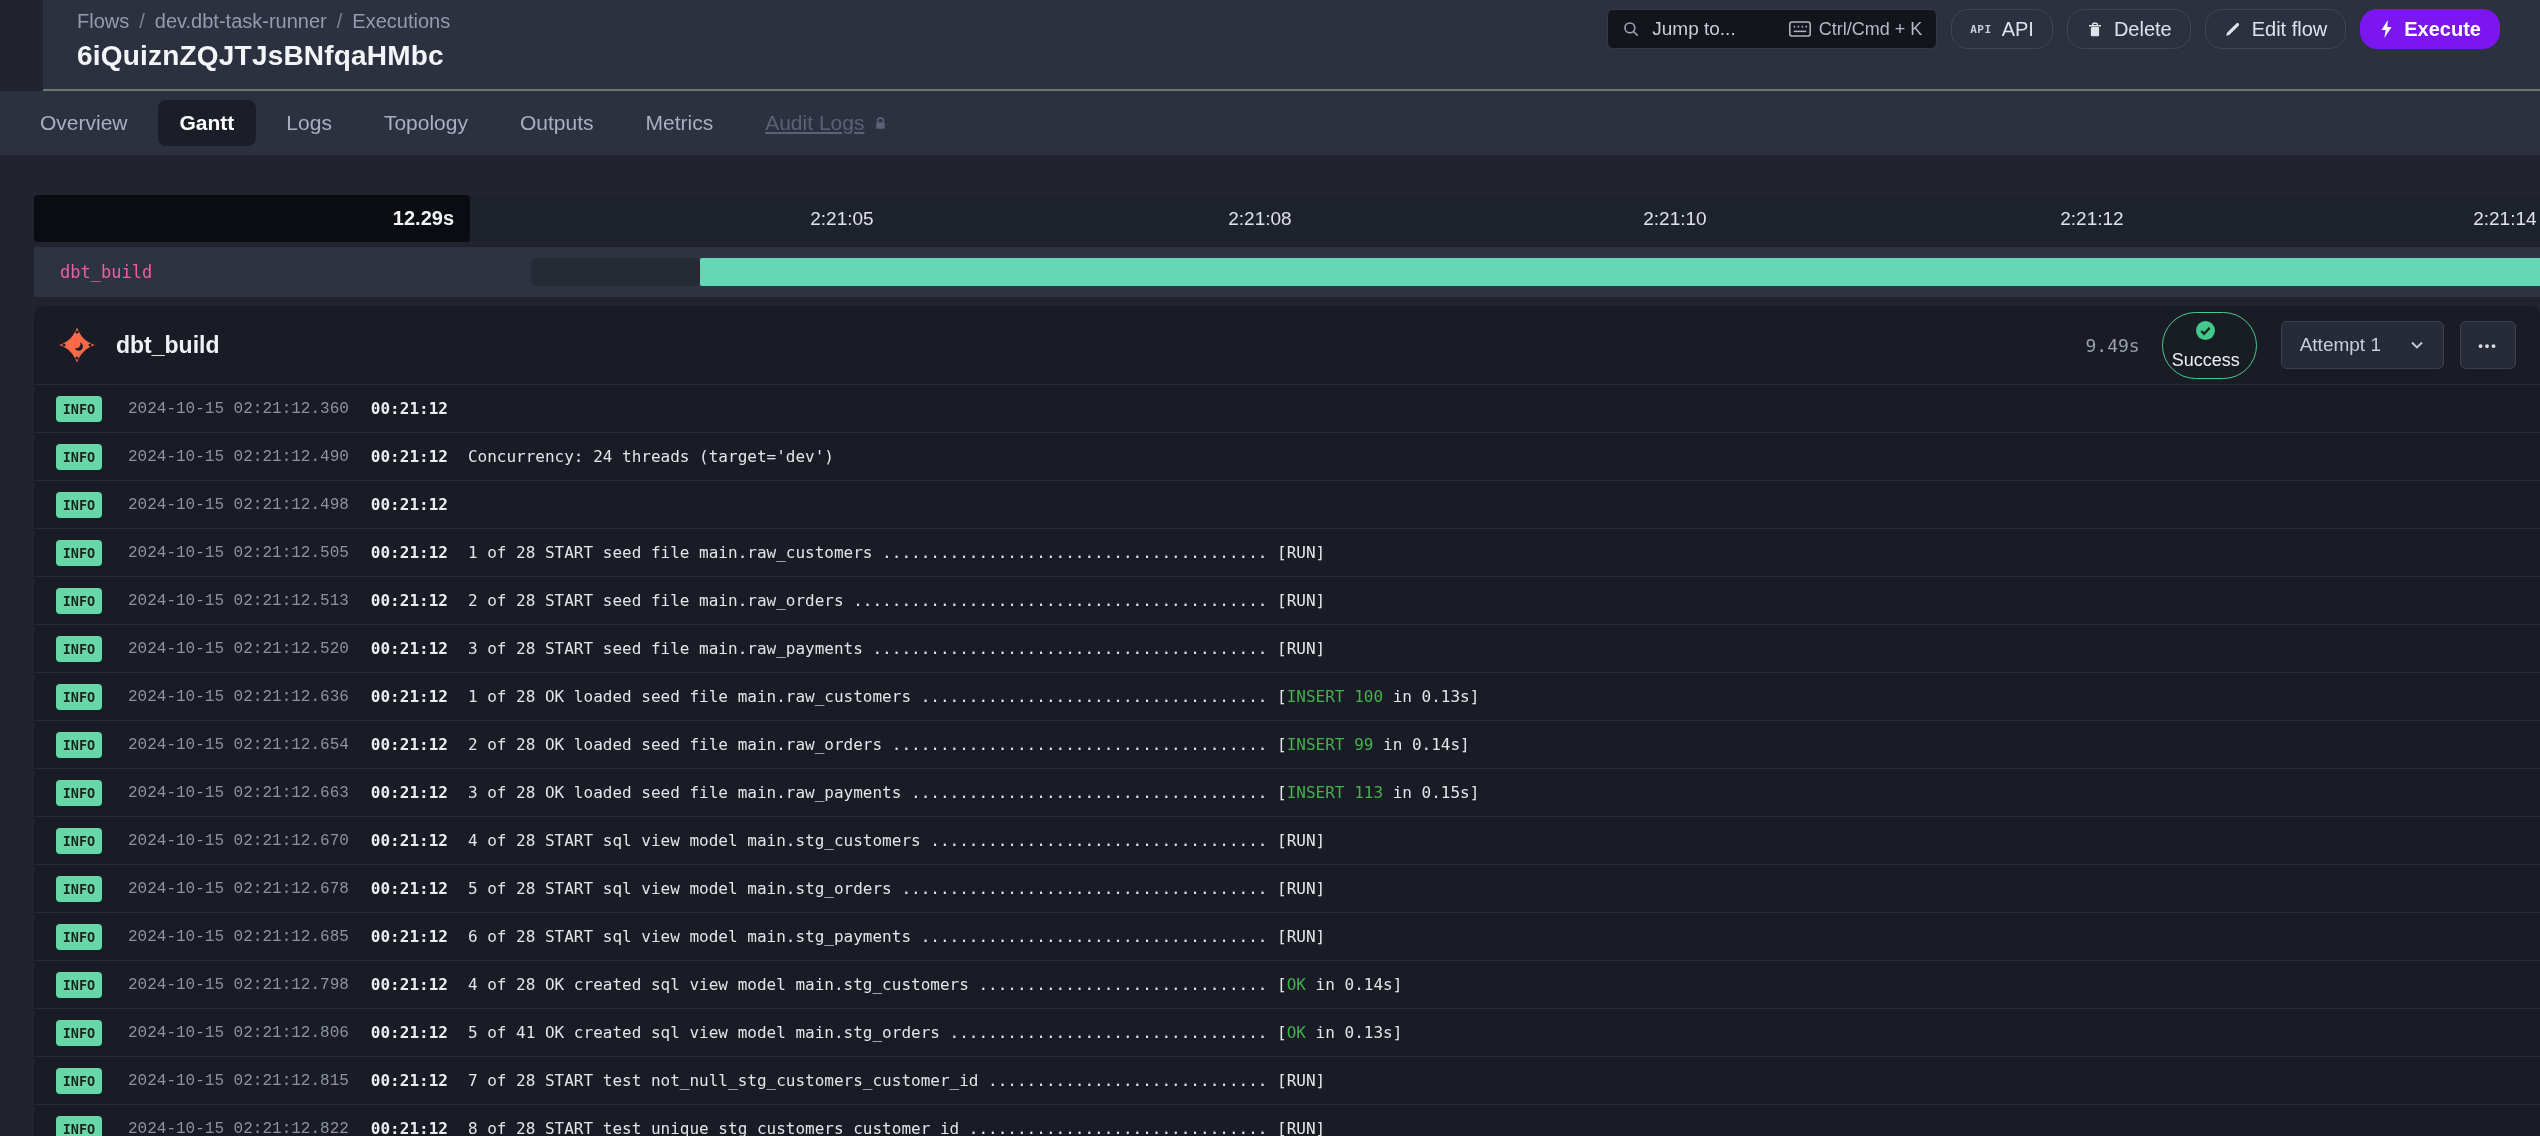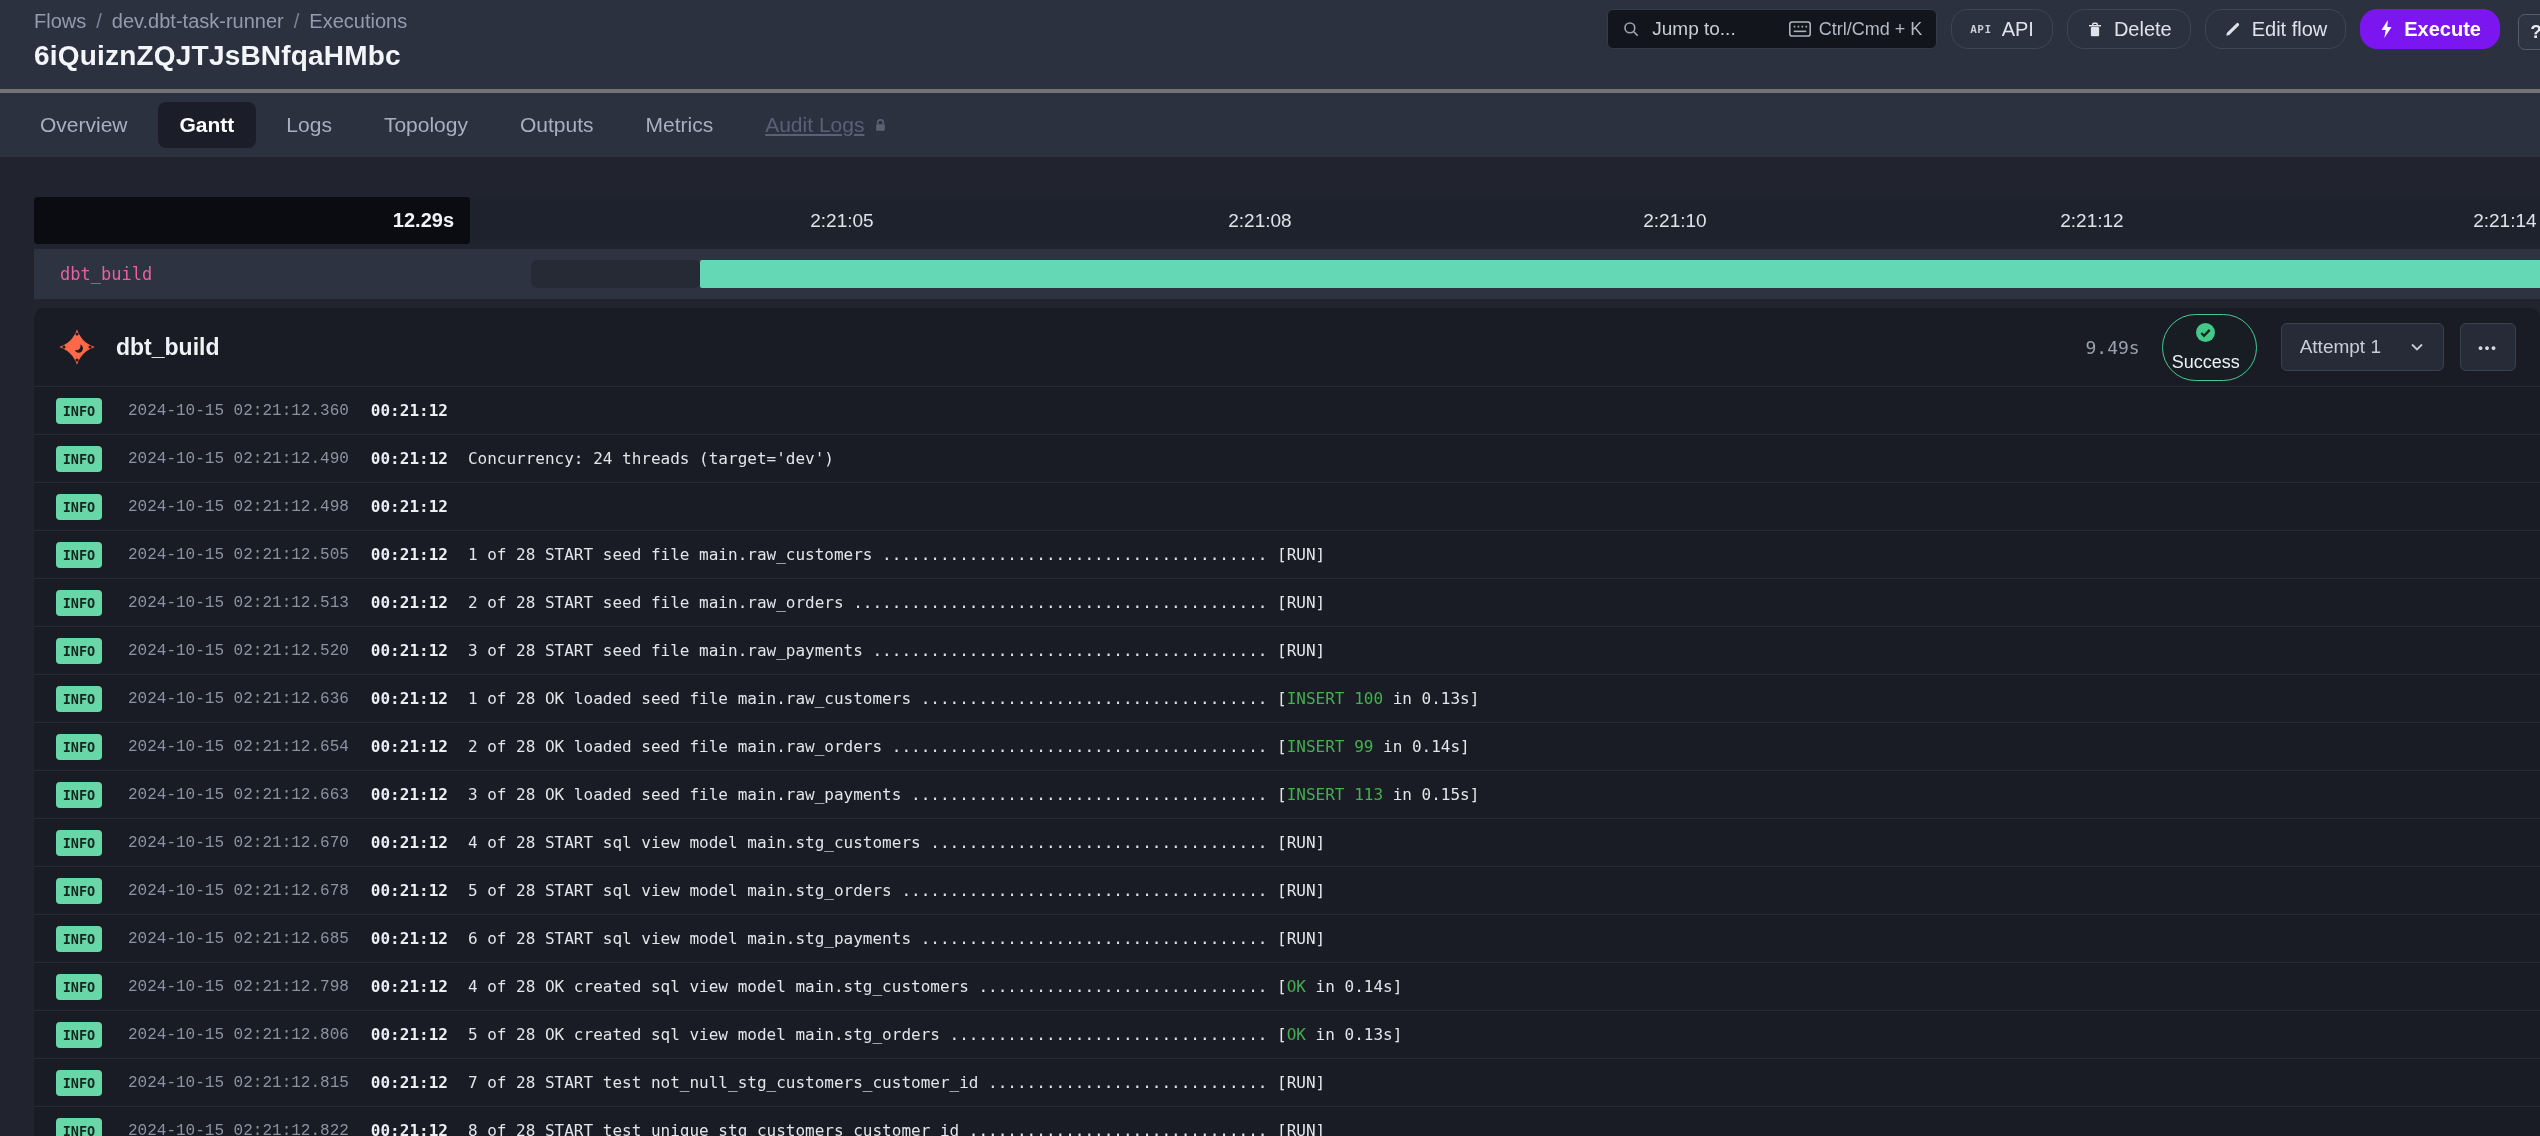--- a/index.html
+++ b/index.html
@@ -1,20 +1,20 @@
 <!DOCTYPE html>
 <html><head>
 <meta charset="utf-8">
 <style>
   html,body{margin:0;padding:0;}
   body{font-family:"Liberation Sans",sans-serif;background:#21242e;}
   .page{position:relative;width:2540px;height:1136px;overflow:hidden;background:#21242e;}
 
   
-  .header{background:#2c3140;padding:10px 0 0 34px;height:79px;border-bottom:4px solid #737373;position:relative;}
+  .header{background:#2c3140;padding:10px 0 0 34px;height:79px;border-bottom:2px solid #737373;position:relative;margin-left:43px;}
   .breadcrumb{font-size:20px;color:#959bad;display:flex;gap:10px;align-items:center;}
   .breadcrumb .sep{color:#7d8396;}
   .exec-title{font-size:28px;font-weight:bold;color:#f4f5f8;margin-top:7px;letter-spacing:.2px;}
 
   .header-controls{position:absolute;top:8px;right:40px;display:flex;gap:14px;align-items:center;height:42px;}
   .searchbox{display:flex;align-items:center;gap:12px;background:#13151c;border:1px solid #343a48;border-radius:6px;height:40px;width:330px;padding:0 14px;box-sizing:border-box;cursor:text;}
   .searchbox .ph{font-size:19px;color:#c9cdd7;flex:0 0 auto;}
   .searchbox .spacer{flex:1;}
   .searchbox .kbd{display:flex;align-items:center;gap:8px;color:#b4b9c5;font-size:18px;}
   .btn{display:flex;align-items:center;gap:10px;height:40px;padding:0 18px;border:1px solid #3f4554;border-radius:17px;background:transparent;color:#dfe2e9;font-size:20px;font-family:"Liberation Sans",sans-serif;cursor:pointer;}
@@ -275,21 +275,21 @@
           <div class="log-row">
             <span class="lvl-badge">INFO</span>
             <span class="log-ts">2024-10-15 02:21:12.798</span>
             <span class="log-time">00:21:12</span>
             <span class="log-msg"><span>4 of 28 OK created sql view model main.stg_customers .............................. [</span><span class="green">OK</span><span> in 0.14s]</span></span>
           </div>
           <div class="log-row">
             <span class="lvl-badge">INFO</span>
             <span class="log-ts">2024-10-15 02:21:12.806</span>
             <span class="log-time">00:21:12</span>
-            <span class="log-msg"><span>5 of 28 OK created sql view model main.stg_orders ................................. [</span><span class="green">OK</span><span> in 0.13s]</span></span>
+            <span class="log-msg"><span>5 of 41 OK created sql view model main.stg_orders ................................. [</span><span class="green">OK</span><span> in 0.13s]</span></span>
           </div>
           <div class="log-row">
             <span class="lvl-badge">INFO</span>
             <span class="log-ts">2024-10-15 02:21:12.815</span>
             <span class="log-time">00:21:12</span>
             <span class="log-msg"><span>7 of 28 START test not_null_stg_customers_customer_id ............................. [RUN]</span></span>
           </div>
           <div class="log-row">
             <span class="lvl-badge">INFO</span>
             <span class="log-ts">2024-10-15 02:21:12.822</span>

